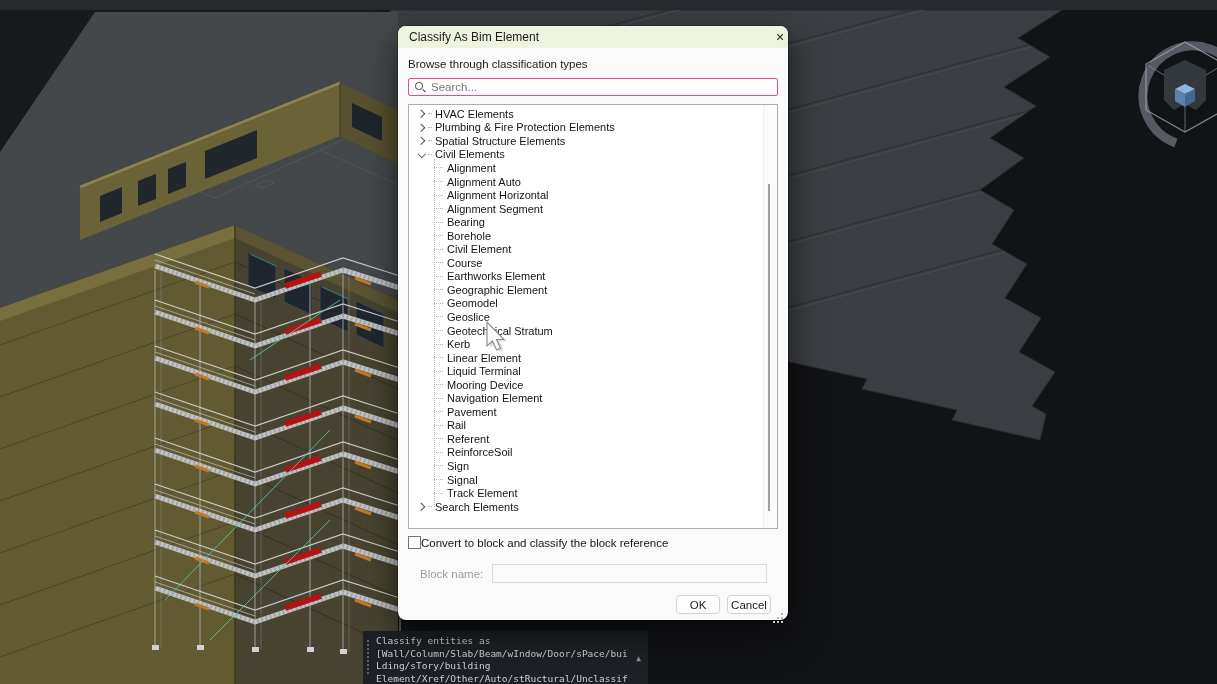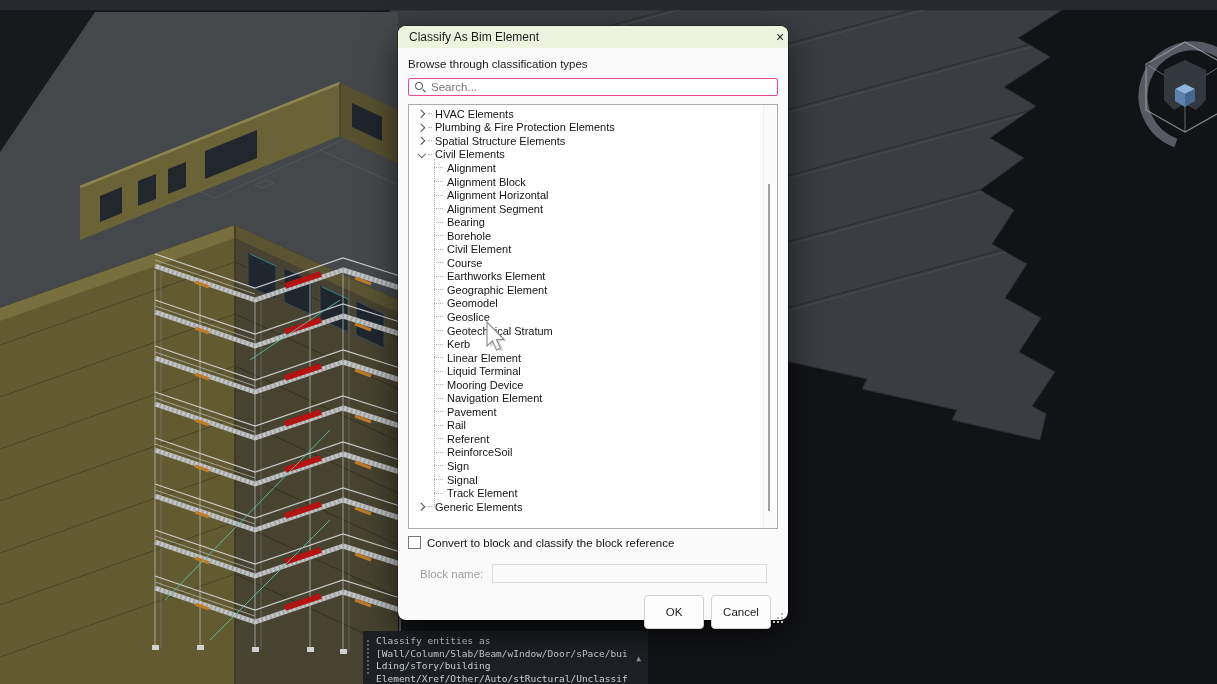--- a/index.html
+++ b/index.html
@@ -39,31 +39,31 @@
   .trow{height:13.55px;display:flex;align-items:center;white-space:nowrap;}
   .trow.root{padding-left:7px;}
   .trow.leaf{padding-left:25px;}
   .chevwrap{width:11px;display:flex;justify-content:center;flex:0 0 auto;}
   .chev{width:4.5px;height:4.5px;border-right:1.4px solid #505050;border-bottom:1.4px solid #505050;}
   .chev.right{transform:rotate(-45deg);margin-left:-2px;}
   .chev.down{transform:rotate(45deg);margin-top:-2px;}
   .stub{width:4px;border-top:1px dotted #b2b2b2;margin:0 3px 0 1px;}
   .conn{width:9px;border-top:1px dotted #b2b2b2;margin-right:4px;flex:0 0 auto;}
   .tlabel{transform:translateY(-0.5px);}
-  .chkrow{margin-top:7px;display:flex;align-items:center;gap:6px;}
+  .chkrow{margin-top:7px;display:flex;align-items:center;}
   .cbx{width:11px;height:11px;background:#fff;border:1px solid #767676;flex:0 0 auto;}
   .chklabel{font-size:11.5px;color:#161616;}
   .blockrow{margin-top:15px;display:flex;align-items:center;gap:9px;padding-left:2px;margin-left:10px;}
   .blocklabel{font-size:11.5px;color:#9e9e9e;flex:0 0 auto;}
   .blockrow input{flex:1;height:15px;background:#fbfbfb;border:1px solid #dbdbdb;
                   margin-right:11px;font-size:11.5px;color:#999;}
   .btnrow{margin-top:12px;display:flex;justify-content:flex-end;gap:7px;padding-right:7px;}
-  .btn{width:60px;height:19px;background:#fdfdfd;border:1px solid #d2d2d2;border-radius:4px;
+  .btn{width:44px;height:19px;background:#fdfdfd;border:1px solid #d2d2d2;border-radius:4px;
        font-size:11.5px;color:#1b1b1b;font-family:"Liberation Sans",sans-serif;
-       display:flex;align-items:center;justify-content:center;padding:16px;}
+       display:flex;align-items:center;justify-content:center;padding:8px;}
   .grip{position:absolute;right:5px;bottom:5px;width:2px;height:2px;background:#b9b9b9;
         box-shadow:-4px 4px 0 #b9b9b9,0 4px 0 #b9b9b9,-8px 8px 0 #c6c6c6,-4px 8px 0 #c6c6c6,0 8px 0 #c6c6c6;}
 
   
   .cmd{position:absolute;left:363px;top:631px;width:285px;height:53px;background:#1d2125;z-index:2;
        color:#cbd0d4;font-family:"DejaVu Sans Mono",monospace;font-size:9.5px;line-height:12.6px;
        padding:4px 6px 0 13px;box-sizing:border-box;}
   .cmd .lines div{white-space:pre;}
   .cmdgrip{position:absolute;left:4px;top:9px;height:34px;border-left:2px dotted #5b6167;}
   .cmdup{position:absolute;right:7px;top:24px;font-size:8px;color:#8e949b;line-height:1;}
@@ -281,21 +281,21 @@
               </span>
               <span class="stub"></span>
               <span class="tlabel">Civil Elements</span>
             </div>
             <div class="trow leaf">
               <span class="conn"></span>
               <span class="tlabel">Alignment</span>
             </div>
             <div class="trow leaf">
               <span class="conn"></span>
-              <span class="tlabel">Alignment Block</span>
+              <span class="tlabel">Alignment Auto</span>
             </div>
             <div class="trow leaf">
               <span class="conn"></span>
               <span class="tlabel">Alignment Horizontal</span>
             </div>
             <div class="trow leaf">
               <span class="conn"></span>
               <span class="tlabel">Alignment Segment</span>
             </div>
             <div class="trow leaf">
@@ -380,21 +380,21 @@
             </div>
             <div class="trow leaf">
               <span class="conn"></span>
               <span class="tlabel">Track Element</span>
             </div>
             <div class="trow root">
               <span class="chevwrap">
                 <span class="chev right"></span>
               </span>
               <span class="stub"></span>
-              <span class="tlabel">Generic Elements</span>
+              <span class="tlabel">Search Elements</span>
             </div>
           </div>
         <div class="scroll-track"></div>
         <div class="scroll-thumb"></div>
       </div>
       <div class="chkrow">
         <span class="cbx"></span>
         <span class="chklabel">Convert to block and classify the block reference</span>
       </div>
       <div class="blockrow">

